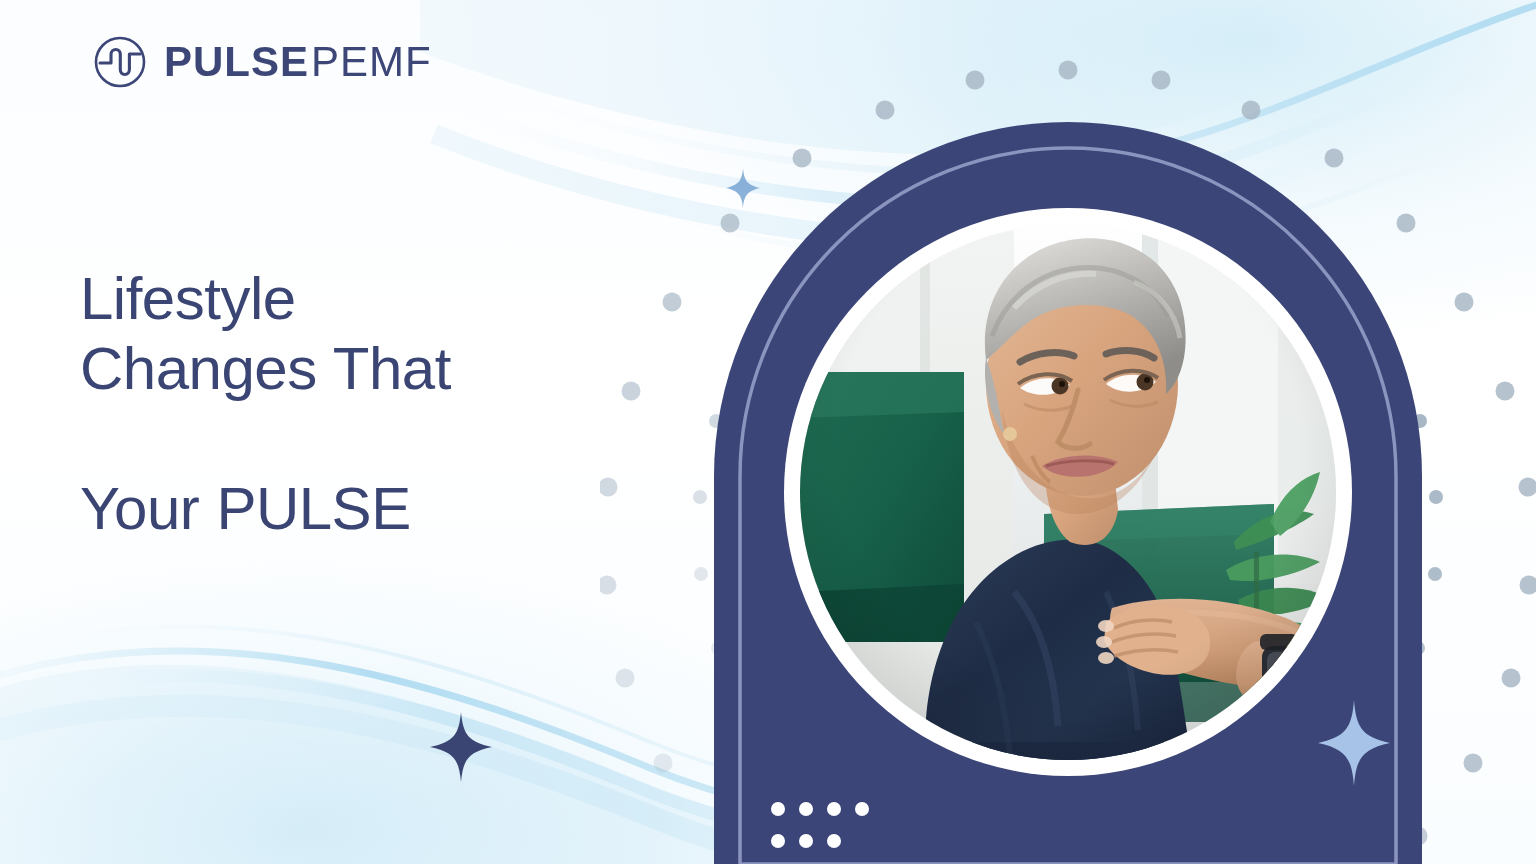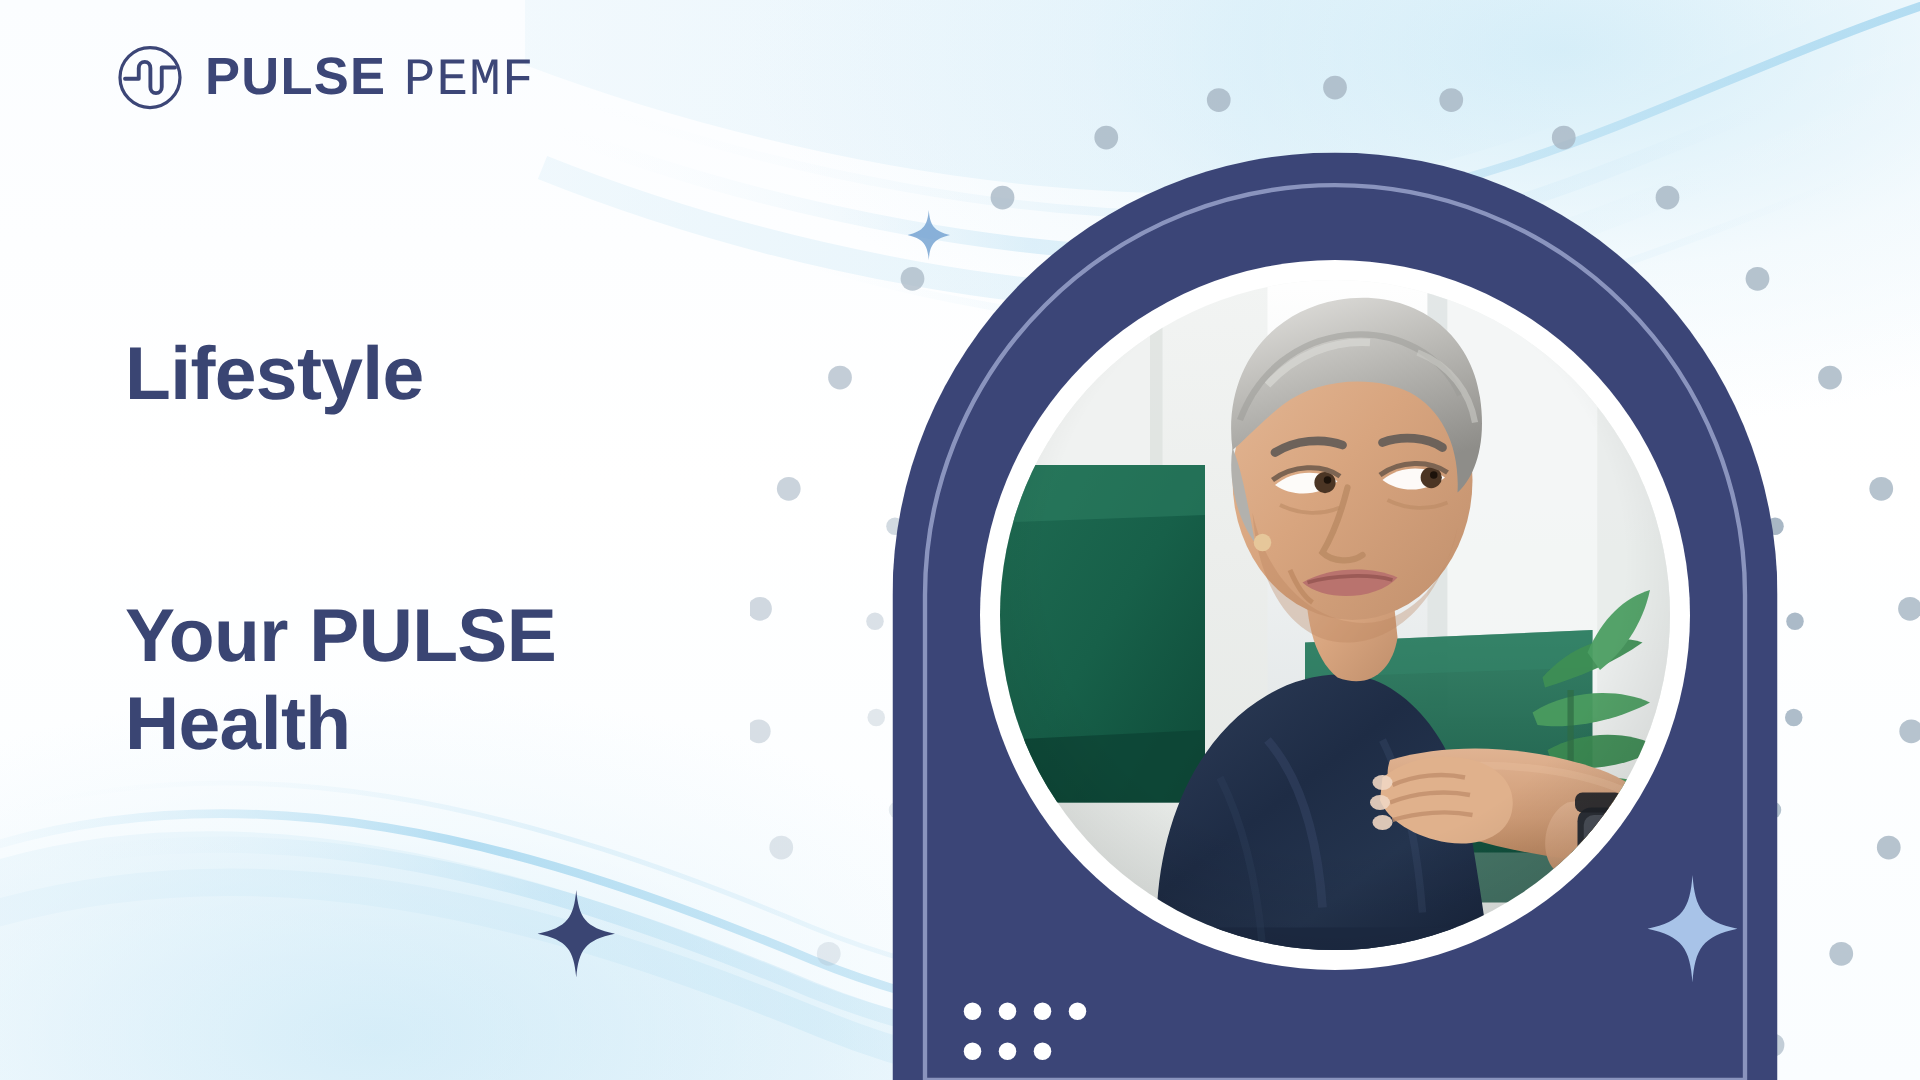--- a/index.html
+++ b/index.html
@@ -35,29 +35,29 @@
     position:absolute; left:94px; top:36px;
     display:flex; align-items:center; gap:18px;
     z-index:30;
   }
   .logo-mark{ width:52px; height:52px; display:block; }
   .logo-word{
     font-size:42px; letter-spacing:.5px; line-height:1;
     color:#3c4677; white-space:nowrap; user-select:none;
   }
   .logo-word .w-pulse{ font-weight:700; letter-spacing:1px;}
-  .logo-word .w-pemf{ font-weight:300; letter-spacing:1px; margin-left:14px;font-family:Liberation Mono, monospace;}
+  .logo-word .w-pemf{ font-weight:300; letter-spacing:1px; margin-left:2px;}
 
   .headline{
-    position:absolute; left:100px; top:264px;
+    position:absolute; left:80px; top:264px;
     width:520px;
     z-index:30;
     font-size:60px;
     line-height:1.165;
-    font-weight:700;
+    font-weight:400;
     letter-spacing:-.5px;
     color:#3a4573;
     word-spacing:1px;
   }
 
   
   .hero{
     position:absolute;
     left:714px; top:122px;
     width:708px; height:742px;
@@ -185,24 +185,23 @@
       <path d="M6 27 H17 V18.5 C17 15.4 19.2 13.5 21.8 13.5 C24.4 13.5 26.3 15.4 26.3 18.5 V33.5
                C26.3 36.6 28.2 38.5 30.8 38.5 C33.4 38.5 35.4 36.6 35.4 33.5 V18 H46" fill="none" stroke="#3c4677" stroke-width="3.1" stroke-linecap="round" stroke-linejoin="round"></path>
     </svg>
     <div class="logo-word">
       <span class="w-pulse">PULSE</span><span class="w-pemf">PEMF</span>
     </div>
   </div>
 
   <h1 class="headline">
     <span>Lifestyle</span><br>
-    <br>
+    <span>Changes That</span><br>
     <br>
     <span>Your PULSE</span><br>
-    <span>Health</span>
   </h1>
 
   <div class="hero">
     <svg width="708" height="742" viewBox="0 0 708 742">
       <defs>
 
         <clipPath id="panelClip">
           <path d="M0,354 A354,354 0 0 1 708,354 L708,742 L0,742 Z"></path>
         </clipPath>
 

